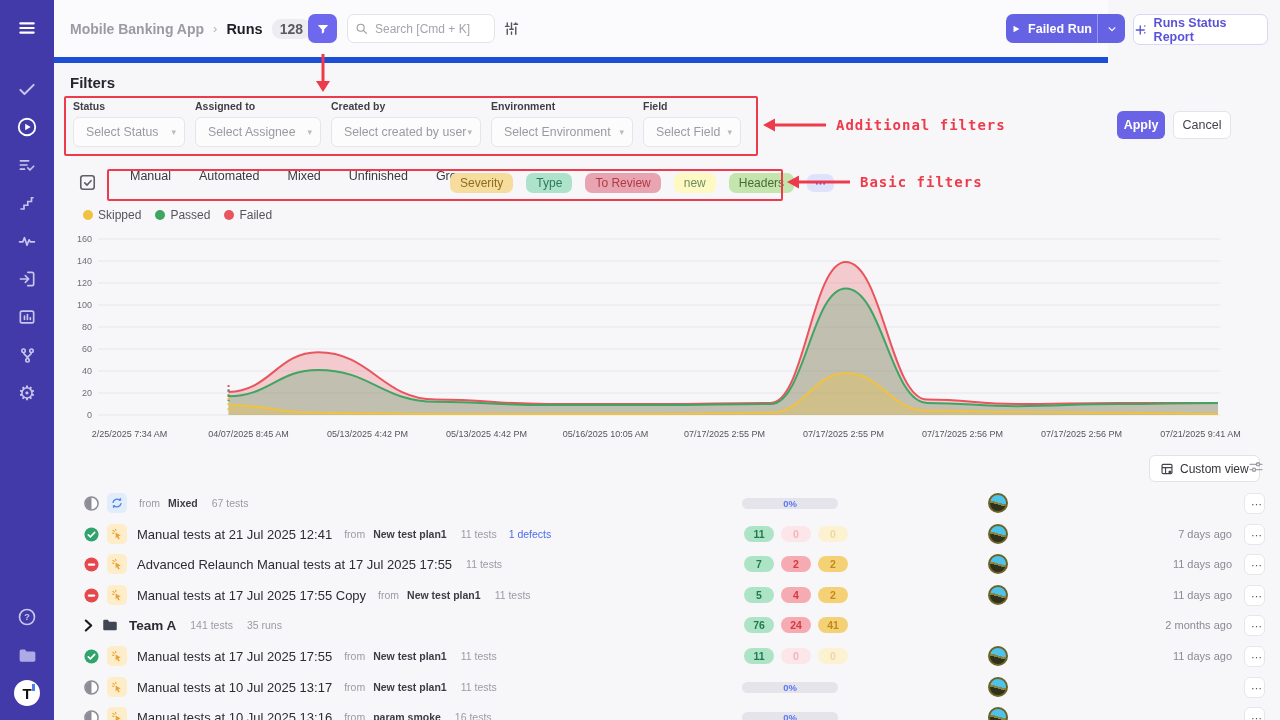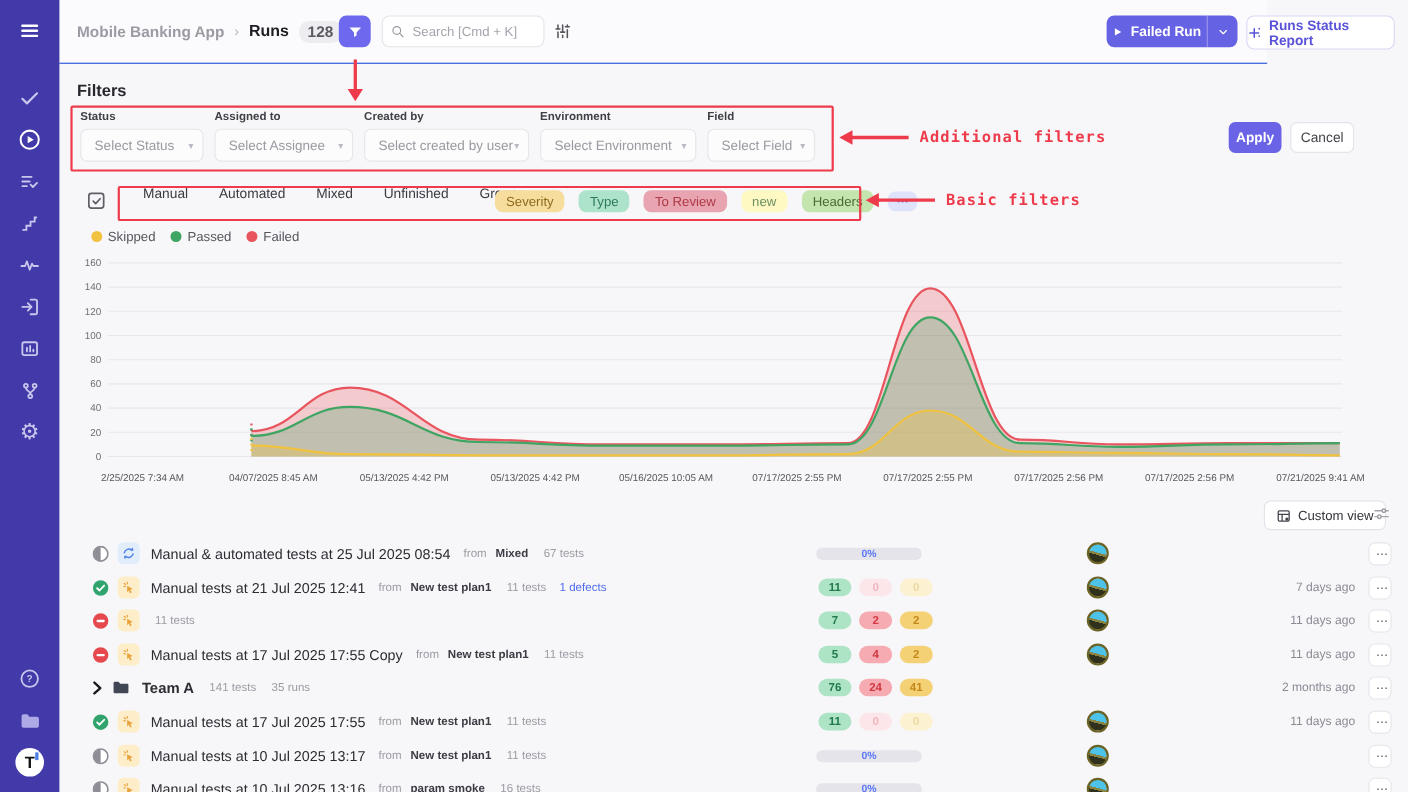--- a/index.html
+++ b/index.html
@@ -15,21 +15,21 @@
   .side-icon svg{display:block;}
   .side-icon.active{color:#ffffff;}
   .side-spacer{flex:1;}
   .gear-glyph{font-size:20px;line-height:1;color:#c9c6ee;}
   .logo-circle{width:26px;height:26px;border-radius:50%;background:#ffffff;display:flex;
                align-items:center;justify-content:center;font-weight:bold;font-size:15px;color:#111;position:relative;}
   .logo-circle i{position:absolute;right:5px;top:4px;width:3px;height:7px;background:#4f7fe8;}
 
   
   .header{position:absolute;left:54px;top:0;width:1054px;height:57px;background:#fbfbfd;
-          border-bottom:1px solid #1d4ed8;padding-left:44px;}
+          border-bottom:6px solid #1d4ed8;}
   .crumbs{position:absolute;left:16px;top:0;height:57px;display:flex;align-items:center;gap:9px;}
   .crumb-project{font-size:14px;font-weight:bold;color:#9b9ba4;}
   .crumb-sep{color:#b6b6bf;font-size:13px;}
   .crumb-page{font-size:14.5px;font-weight:bold;color:#1e1e24;}
   .count-badge{background:#ececf1;color:#5a5a63;font-size:14px;font-weight:bold;
                border-radius:9px;padding:2px 8px;}
   .filter-btn{position:absolute;left:254px;top:14px;width:29px;height:29px;border-radius:7px;
               background:#6d68ee;border:none;display:flex;align-items:center;justify-content:center;cursor:pointer;}
   .search-wrap{position:absolute;left:293px;top:14px;width:148px;height:29px;}
   .search-wrap input{width:100%;height:100%;box-sizing:border-box;border:1px solid #e3e3e9;border-radius:7px;
@@ -425,21 +425,20 @@
           <span class="type-chip type-mixed">
             <svg width="14" height="14" viewBox="0 0 24 24">
               <g fill="none" stroke="#4f7fe8" stroke-width="2.3" stroke-linecap="round">
                 <path d="M18.8 13a7 7 0 01-11.6 3.6"></path>
                 <path d="M5.2 11A7 7 0 0116.8 7.4"></path>
               </g>
               <polygon points="5.5,21 4.6,15.8 9.6,17.6" fill="#4f7fe8"></polygon>
               <polygon points="18.5,3 19.4,8.2 14.4,6.4" fill="#4f7fe8"></polygon>
             </svg>
           </span>
-          <span class="run-title">Manual &amp; automated tests at 25 Jul 2025 08:54</span>
           <span class="from-label">from</span>
           <span class="from-name">Mixed</span>
           <span class="tests-label">67 tests</span>
         </div>
         <div class="pbar">
           <span>0%</span>
         </div>
         <div class="avatar"></div>
         <button class="more-btn">⋯</button>
       </div>
@@ -483,20 +482,21 @@
             </svg>
           </span>
           <span class="type-chip type-manual">
             <svg width="13" height="13" viewBox="0 0 24 24">
               <g stroke="#e9a23b" stroke-width="2" fill="none" stroke-linecap="round">
                 <path d="M3.5 4.5l2.8 1.8M3 9.5l2.3.4M8.5 2.5l.6 2.4"></path>
               </g>
               <path d="M8.5 8.5l9.5 5.2-4.3 1.3 2.4 4.8-2.6 1.2-2.3-4.8-2.7 3z" fill="#e9a23b"></path>
             </svg>
           </span>
+          <span class="run-title">Advanced Relaunch Manual tests at 17 Jul 2025 17:55</span>
           <span class="tests-label">11 tests</span>
         </div>
         <div class="badges">
           <span class="badge green">7</span>
           <span class="badge red">2</span>
           <span class="badge yellow">2</span>
         </div>
         <div class="avatar"></div>
         <span class="time-ago">11 days ago</span>
         <button class="more-btn">⋯</button>

